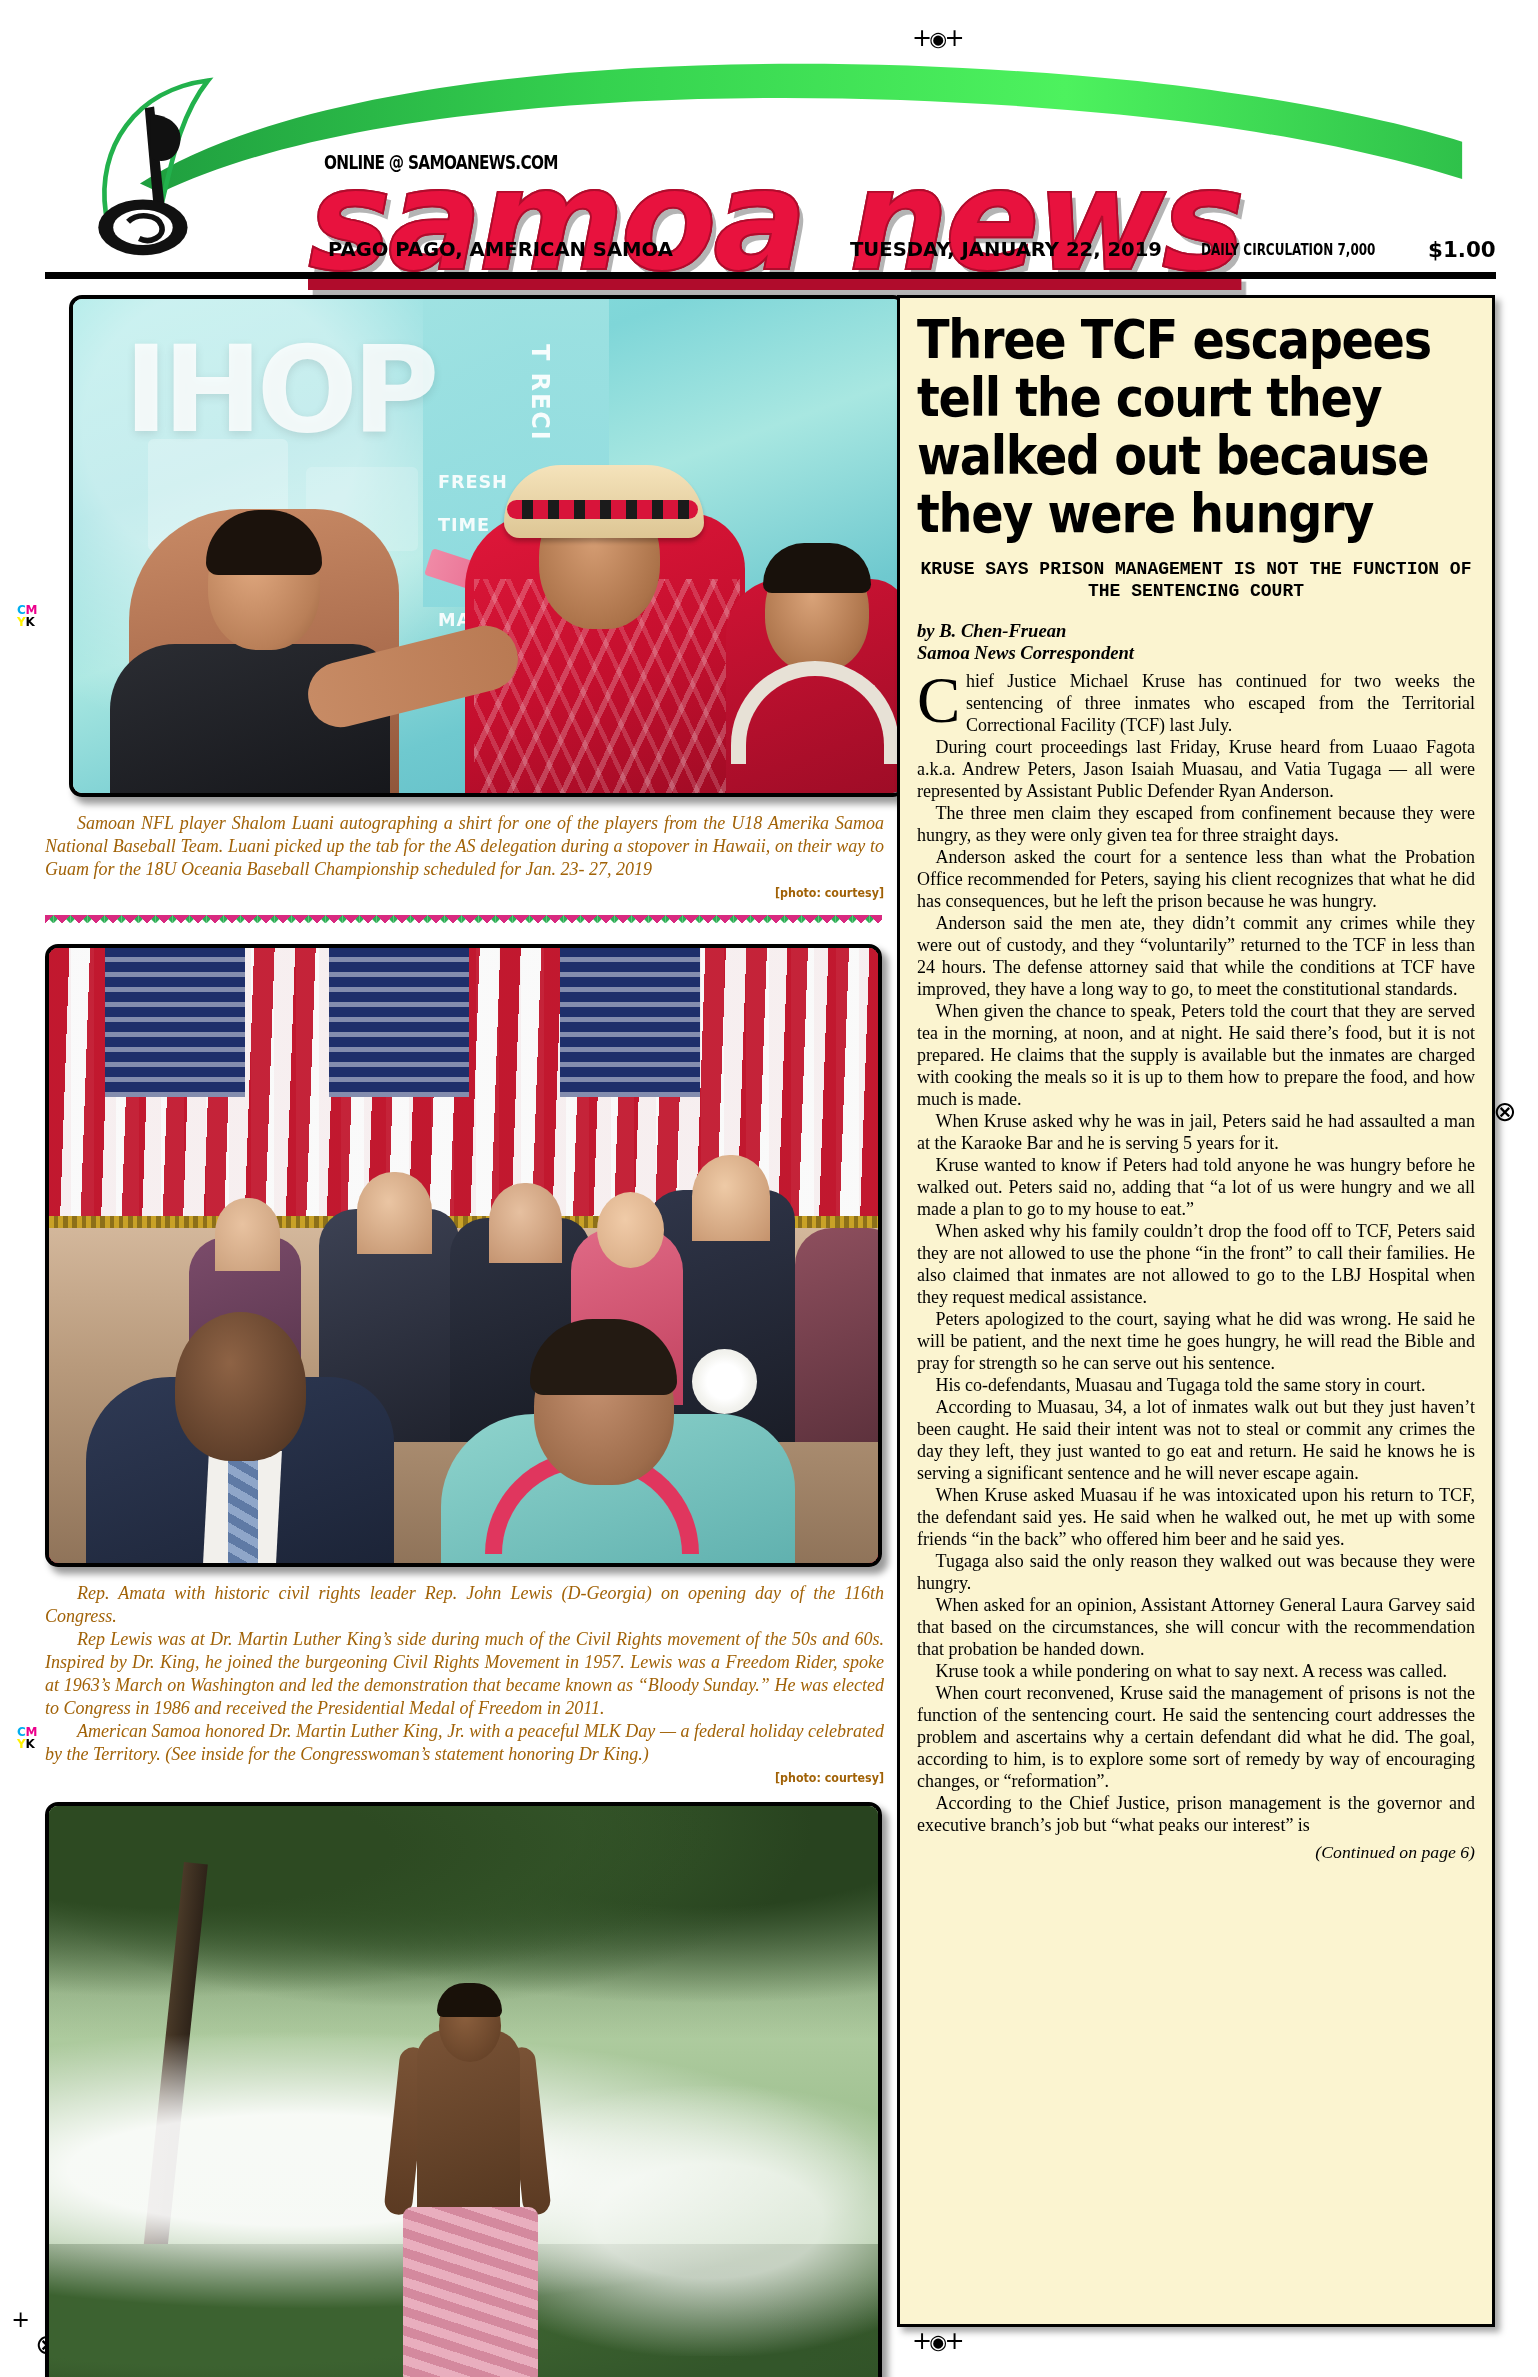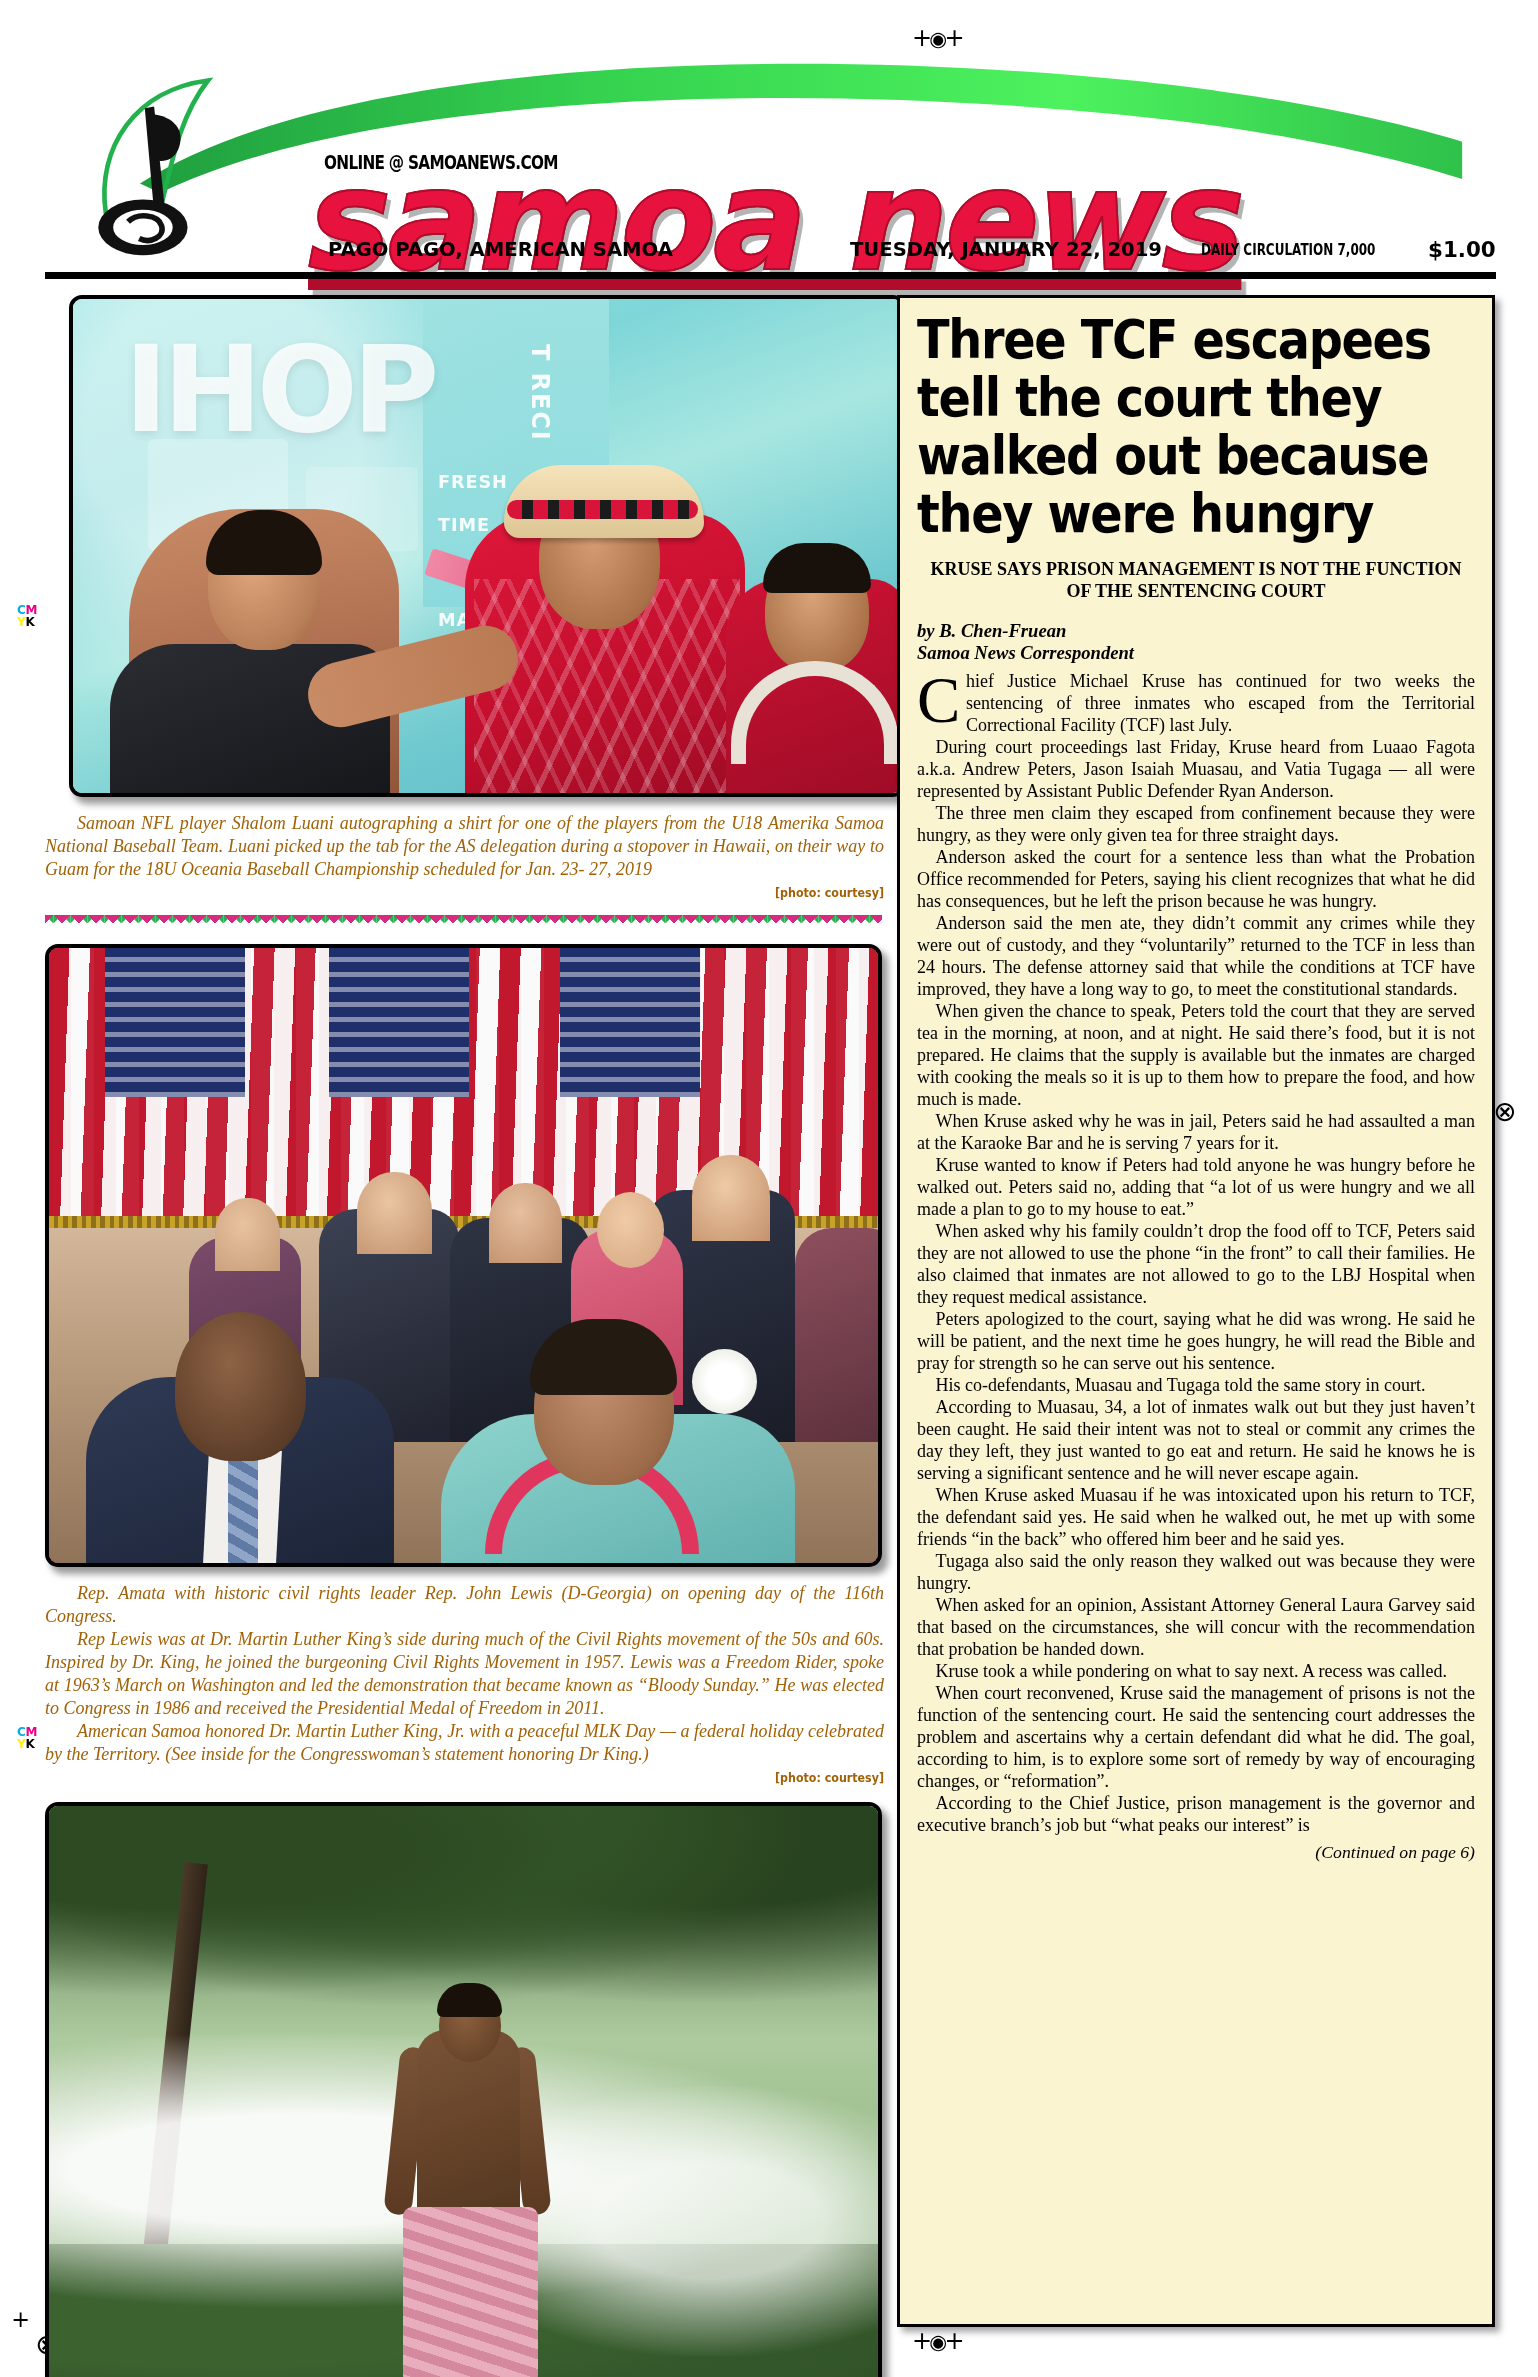--- a/index.html
+++ b/index.html
@@ -460,21 +460,21 @@
     font-weight: bold;
     font-size: 53px;
     line-height: 58px;
     letter-spacing: -1.4px;
     color: #000;
     transform: scaleX(0.90);
     transform-origin: left top;
     width: 111%;
   }
   .subhead {
-    font-family: Liberation Serif, serif;
+    font-family: Liberation Mono, monospace;
     font-weight: bold;
     font-size: 18px;
     line-height: 22.4px;
     text-align: center;
     margin-top: 15px;
     color: #000;
   }
   .byline {
     font-family: "Liberation Serif", serif;
     font-weight: bold;
@@ -687,21 +687,21 @@
       <div>Samoa News Correspondent</div>
     </div>
 
     <div class="article">
       <p class="first"><span class="dropcap">C</span><span>hief Justice Michael Kruse has continued for two weeks the sentencing of three inmates who escaped from the Territorial Correctional Facility (TCF) last July.</span></p>
       <p>During court proceedings last Friday, Kruse heard from Luaao Fagota a.k.a. Andrew Peters, Jason Isaiah Muasau, and Vatia Tugaga — all were represented by Assistant Public Defender Ryan Anderson.</p>
       <p>The three men claim they escaped from confinement because they were hungry, as they were only given tea for three straight days.</p>
       <p>Anderson asked the court for a sentence less than what the Probation Office recommended for Peters, saying his client recognizes that what he did has consequences, but he left the prison because he was hungry.</p>
       <p>Anderson said the men ate, they didn’t commit any crimes while they were out of custody, and they “voluntarily” returned to the TCF in less than 24 hours. The defense attorney said that while the conditions at TCF have improved, they have a long way to go, to meet the constitutional standards.</p>
       <p>When given the chance to speak, Peters told the court that they are served tea in the morning, at noon, and at night. He said there’s food, but it is not prepared. He claims that the supply is available but the inmates are charged with cooking the meals so it is up to them how to prepare the food, and how much is made.</p>
-      <p>When Kruse asked why he was in jail, Peters said he had assaulted a man at the Karaoke Bar and he is serving 7 years for it.</p>
+      <p>When Kruse asked why he was in jail, Peters said he had assaulted a man at the Karaoke Bar and he is serving 5 years for it.</p>
       <p>Kruse wanted to know if Peters had told anyone he was hungry before he walked out. Peters said no, adding that “a lot of us were hungry and we all made a plan to go to my house to eat.”</p>
       <p>When asked why his family couldn’t drop the food off to TCF, Peters said they are not allowed to use the phone “in the front” to call their families. He also claimed that inmates are not allowed to go to the LBJ Hospital when they request medical assistance.</p>
       <p>Peters apologized to the court, saying what he did was wrong. He said he will be patient, and the next time he goes hungry, he will read the Bible and pray for strength so he can serve out his sentence.</p>
       <p>His co-defendants, Muasau and Tugaga told the same story in court.</p>
       <p>According to Muasau, 34, a lot of inmates walk out but they just haven’t been caught. He said their intent was not to steal or commit any crimes the day they left, they just wanted to go eat and return. He said he knows he is serving a significant sentence and he will never escape again.</p>
       <p>When Kruse asked Muasau if he was intoxicated upon his return to TCF, the defendant said yes. He said when he walked out, he met up with some friends “in the back” who offered him beer and he said yes.</p>
       <p>Tugaga also said the only reason they walked out was because they were hungry.</p>
       <p>When asked for an opinion, Assistant Attorney General Laura Garvey said that based on the circumstances, she will concur with the recommendation that probation be handed down.</p>
       <p>Kruse took a while pondering on what to say next. A recess was called.</p>
       <p>When court reconvened, Kruse said the management of prisons is not the function of the sentencing court. He said the sentencing court addresses the problem and ascertains why a certain defendant did what he did. The goal, according to him, is to explore some sort of remedy by way of encouraging changes, or “reformation”.</p>

